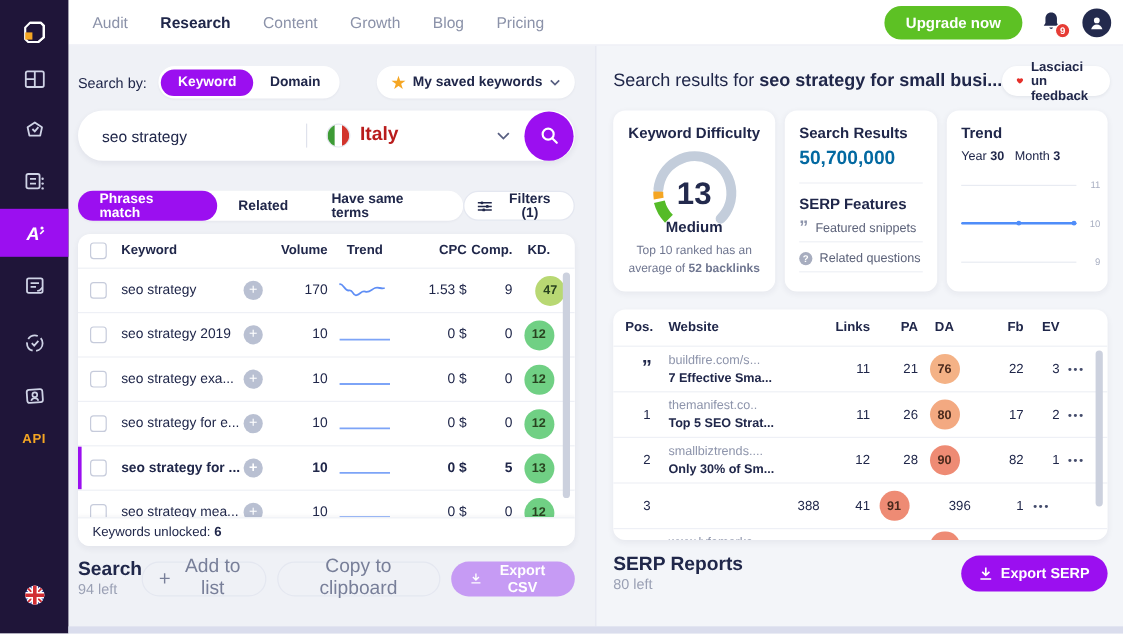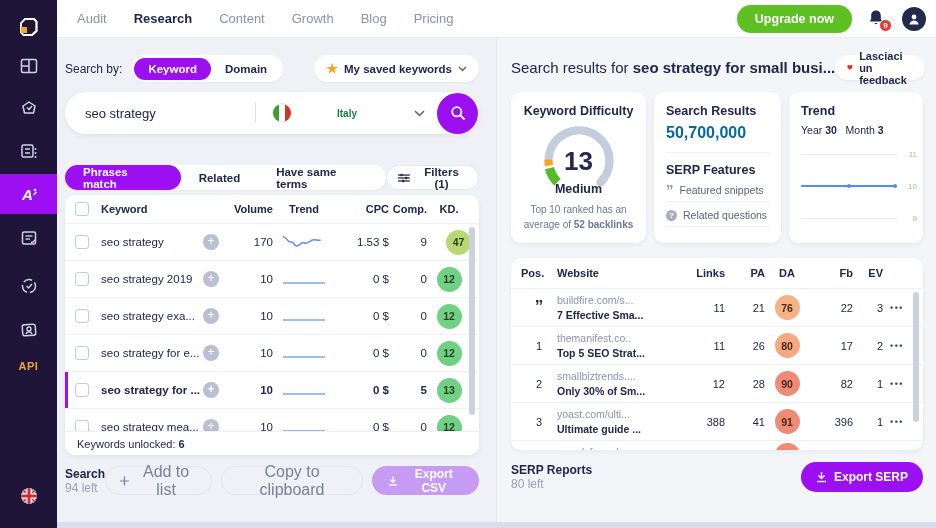--- a/index.html
+++ b/index.html
@@ -36,25 +36,25 @@
   .toggle-opt { font-size:11.5px; font-weight:bold; padding:5px 14px; border-radius:12px; color:#20274a; cursor:pointer; }
   .toggle-opt.active { background:#9b0ff0; color:#fff; }
   .saved-pill { margin-left:auto; background:#fff; border-radius:14px; height:27px; display:flex; align-items:center; gap:6px; padding:0 12px; font-size:11.5px; font-weight:bold; color:#20274a; cursor:pointer; box-shadow:0 1px 2px rgba(30,35,70,.05); }
   .star { color:#f5a623; font-size:13px; }
 
   .search-bar { position:absolute; left:8px; top:54px; width:414px; height:42px; background:#fff; border-radius:21px; box-shadow:0 2px 5px rgba(30,35,70,.07); display:flex; align-items:center; }
   .search-input { border:none; outline:none; background:transparent; font-family:"Liberation Sans",sans-serif; font-size:13px; color:#20274a; margin-left:20px; width:170px; }
   .vdiv { width:1px; height:20px; background:#dfe2ec; margin:0 8px 0 0; }
   .flag-it { width:20px; height:20px; border-radius:50%; overflow:hidden; border:1px solid #e2e5ee; display:flex; margin:0 8px; flex:none; }
   .flag-it i { display:block; width:33.3%; height:100%; }
-  .country-label { font-size:10px; font-weight:bold; color:#15803d;margin-left:37px; }
+  .country-label { font-size:16px; font-weight:bold; color:#b91c1c; }
   .chev { margin-left:auto; margin-right:12px; }
   .search-btn { width:41px; height:41px; border-radius:50%; background:#9b0ff0; border:none; display:flex; align-items:center; justify-content:center; cursor:pointer; flex:none; margin-right:1px; }
 
-  .tabs-row { position:absolute; left:8px; top:127px; width:414px; display:flex; align-items:center; }
+  .tabs-row { position:absolute; left:8px; top:121px; width:414px; display:flex; align-items:center; }
   .tabs-group { background:#fff; border-radius:13px; height:25px; display:flex; align-items:center; box-shadow:0 1px 2px rgba(30,35,70,.05); }
   .tab { font-size:11.5px; font-weight:bold; color:#20274a; padding:0 18px; height:25px; display:flex; align-items:center; border-radius:13px; cursor:pointer; }
   .tab.active { background:#9b0ff0; color:#fff; }
   .filters-btn { margin-left:auto; background:#fff; border:1px solid #e4e7f0; border-radius:13px; height:25px; display:flex; align-items:center; gap:6px; padding:0 11px; font-size:11.5px; font-weight:bold; color:#20274a; cursor:pointer; }
 
   
   .ktable { position:absolute; left:8px; top:157px; width:414px; height:260px; background:#fff; border-radius:10px; box-shadow:0 2px 5px rgba(30,35,70,.06); overflow:hidden; }
   .krow, .khead { display:grid; grid-template-columns:26px 128px 44px 62px 54px 38px 44px; align-items:center; padding:0 8px 0 10px; }
   .khead { height:28px; font-size:11px; font-weight:bold; color:#20274a; }
   .krow { height:37px; border-top:1px solid #eef0f6; font-size:11.5px; color:#20274a; background:#fff; }
@@ -64,21 +64,21 @@
   .plus-ic { width:16px; height:16px; border-radius:50%; background:#b9c0d2; color:#fff; font-size:12px; line-height:15px; text-align:center; cursor:pointer; flex:none; }
   .c-r { text-align:right; }
   .c-c { text-align:center; }
   .kd-badge { display:inline-flex; width:25px; height:25px; border-radius:50%; align-items:center; justify-content:center; font-size:10.5px; font-weight:bold; color:#28421f; }
   .kd-col { display:flex; justify-content:center; }
   .unlocked-bar { position:absolute; left:0; bottom:0; width:100%; height:24px; background:#fff; border-top:1px solid #eef0f6; display:flex; align-items:center; padding-left:12px; font-size:11px; color:#20274a; box-shadow:0 -1px 3px rgba(30,35,70,.05); }
   .kscroll { position:absolute; right:4px; top:32px; width:6px; height:188px; border-radius:3px; background:#ccd1de; }
 
   .lfooter { position:absolute; left:8px; top:428px; width:414px; display:flex; align-items:center; }
   .credits { font-size:12px; }
-  .credits b { display:block; color:#20274a; font-size:12px; }
+  .credits b { display:block; color:#20274a; font-size:16px; }
   .credits span { color:#9aa0b4; }
   .pill-btn { border:1px solid #e4e7f0; background:transparent; color:#787f99; border-radius:15px; height:29px; font-size:16px; display:flex; align-items:center; gap:6px; padding:0 14px; cursor:pointer; font-family:"Liberation Sans",sans-serif; }
   .export-csv { background:#c69bf4; border:none; color:#fff; font-weight:bold; border-radius:15px; height:29px; font-size:12px; display:flex; align-items:center; gap:7px; padding:0 16px; cursor:pointer; font-family:"Liberation Sans",sans-serif; }
   .btn-row { margin-left:auto; display:flex; gap:9px; align-items:center; }
 
   
   .rheader { position:absolute; left:14px; top:17px; width:412px; display:flex; align-items:center; }
   .rtitle { font-size:15px; color:#20274a; white-space:nowrap; }
   .rtitle b { font-weight:bold; }
   .feedback-pill { margin-left:auto; background:#fff; border-radius:14px; height:25px; display:flex; align-items:center; gap:6px; padding:0 12px; font-size:11px; font-weight:bold; color:#20274a; box-shadow:0 1px 3px rgba(30,35,70,.08); cursor:pointer; }
@@ -539,21 +539,20 @@
         <span class="c-r">12</span>
         <span class="c-r">28</span>
         <span class="c-c"><span class="da-badge" style="background-color: rgb(238, 139, 116);">90</span></span>
         <span class="c-r">82</span>
         <span class="c-r">1</span>
         <span class="menu-dots">•••</span>
       </div>
 
       <div class="srow">
         <span class="c-c">3</span>
-        <span class="site-cell"><span class="site-url">yoast.com/ulti...</span><br><span class="site-title">Ultimate guide ...</span></span>
         <span class="c-r">388</span>
         <span class="c-r">41</span>
         <span class="c-c"><span class="da-badge" style="background-color: rgb(238, 139, 116);">91</span></span>
         <span class="c-r">396</span>
         <span class="c-r">1</span>
         <span class="menu-dots">•••</span>
       </div>
 
       <div class="srow">
         <span></span>

